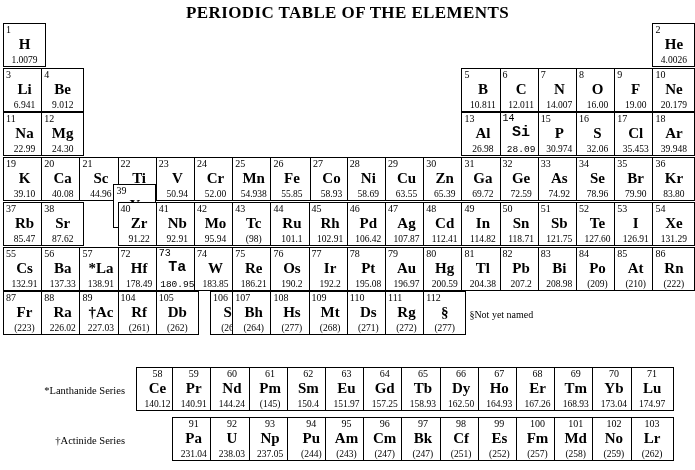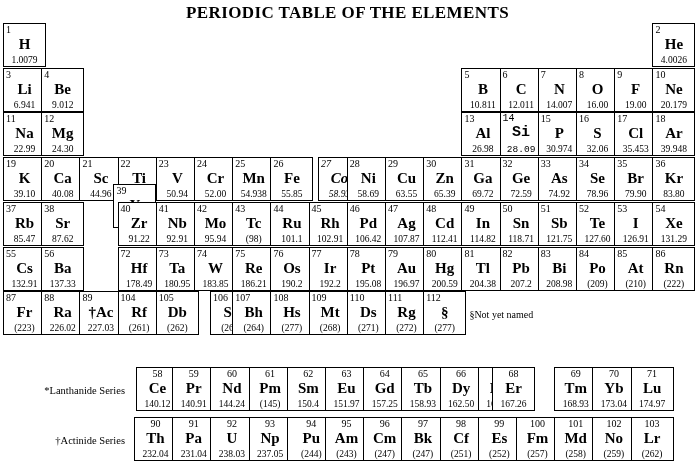--- a/index.html
+++ b/index.html
@@ -246,21 +246,21 @@
     <div class="cell" style="left: 232.2px; top: 134.1px;">
       <div class="num">25</div>
       <div class="sym">Mn</div>
       <div class="mass">54.938</div>
     </div>
     <div class="cell" style="left: 270.4px; top: 134.1px;">
       <div class="num">26</div>
       <div class="sym">Fe</div>
       <div class="mass">55.85</div>
     </div>
-    <div class="cell" style="left: 318px; top: 134.1px; font-style: italic;">
+    <div class="cell" style="left: 310px; top: 134.1px;">
       <div class="num">27</div>
       <div class="sym">Co</div>
       <div class="mass">58.93</div>
     </div>
     <div class="cell" style="left: 346.8px; top: 134.1px;">
       <div class="num">28</div>
       <div class="sym">Ni</div>
       <div class="mass">58.69</div>
     </div>
     <div class="cell" style="left: 385px; top: 134.1px;">
@@ -396,26 +396,31 @@
     <div class="cell" style="left: 3px; top: 223.5px;">
       <div class="num">55</div>
       <div class="sym">Cs</div>
       <div class="mass">132.91</div>
     </div>
     <div class="cell" style="left: 41.2px; top: 223.5px;">
       <div class="num">56</div>
       <div class="sym">Ba</div>
       <div class="mass">137.33</div>
     </div>
+    <div class="cell" style="left: 79.4px; top: 223.5px;">
+      <div class="num">57</div>
+      <div class="sym">*La</div>
+      <div class="mass">138.91</div>
+    </div>
     <div class="cell" style="left: 117.6px; top: 223.5px;">
       <div class="num">72</div>
       <div class="sym">Hf</div>
       <div class="mass">178.49</div>
     </div>
-    <div class="cell" style="left: 155.8px; top: 223.5px;">
+    <div class="cell" style="left: 155.8px; top: 223.5px; font-family: Liberation Mono, monospace;">
       <div class="num">73</div>
       <div class="sym">Ta</div>
       <div class="mass">180.95</div>
     </div>
     <div class="cell" style="left: 194px; top: 223.5px;">
       <div class="num">74</div>
       <div class="sym">W</div>
       <div class="mass">183.85</div>
     </div>
     <div class="cell" style="left: 232.2px; top: 223.5px;">
@@ -587,45 +592,40 @@
     <div class="scell" style="left: 439.6px; top: 24px;">
       <div class="num">66</div>
       <div class="sym">Dy</div>
       <div class="mass">162.50</div>
     </div>
     <div class="scell" style="left: 477.8px; top: 24px;">
       <div class="num">67</div>
       <div class="sym">Ho</div>
       <div class="mass">164.93</div>
     </div>
-    <div class="scell" style="left: 492px; top: 24px;">
+    <div class="scell" style="left: 516px; top: 24px;">
       <div class="num">68</div>
       <div class="sym">Er</div>
       <div class="mass">167.26</div>
     </div>
     <div class="scell" style="left: 554.2px; top: 24px;">
       <div class="num">69</div>
       <div class="sym">Tm</div>
       <div class="mass">168.93</div>
     </div>
     <div class="scell" style="left: 592.4px; top: 24px;">
       <div class="num">70</div>
       <div class="sym">Yb</div>
       <div class="mass">173.04</div>
     </div>
     <div class="scell" style="left: 630.6px; top: 24px;">
       <div class="num">71</div>
       <div class="sym">Lu</div>
       <div class="mass">174.97</div>
     </div>
-    <div class="scell" style="left: 134px; top: 74px;">
-      <div class="num">90</div>
-      <div class="sym">Th</div>
-      <div class="mass">232.04</div>
-    </div>
     <div class="scell" style="left: 172.2px; top: 74px;">
       <div class="num">91</div>
       <div class="sym">Pa</div>
       <div class="mass">231.04</div>
     </div>
     <div class="scell" style="left: 210.4px; top: 74px;">
       <div class="num">92</div>
       <div class="sym">U</div>
       <div class="mass">238.03</div>
     </div>

